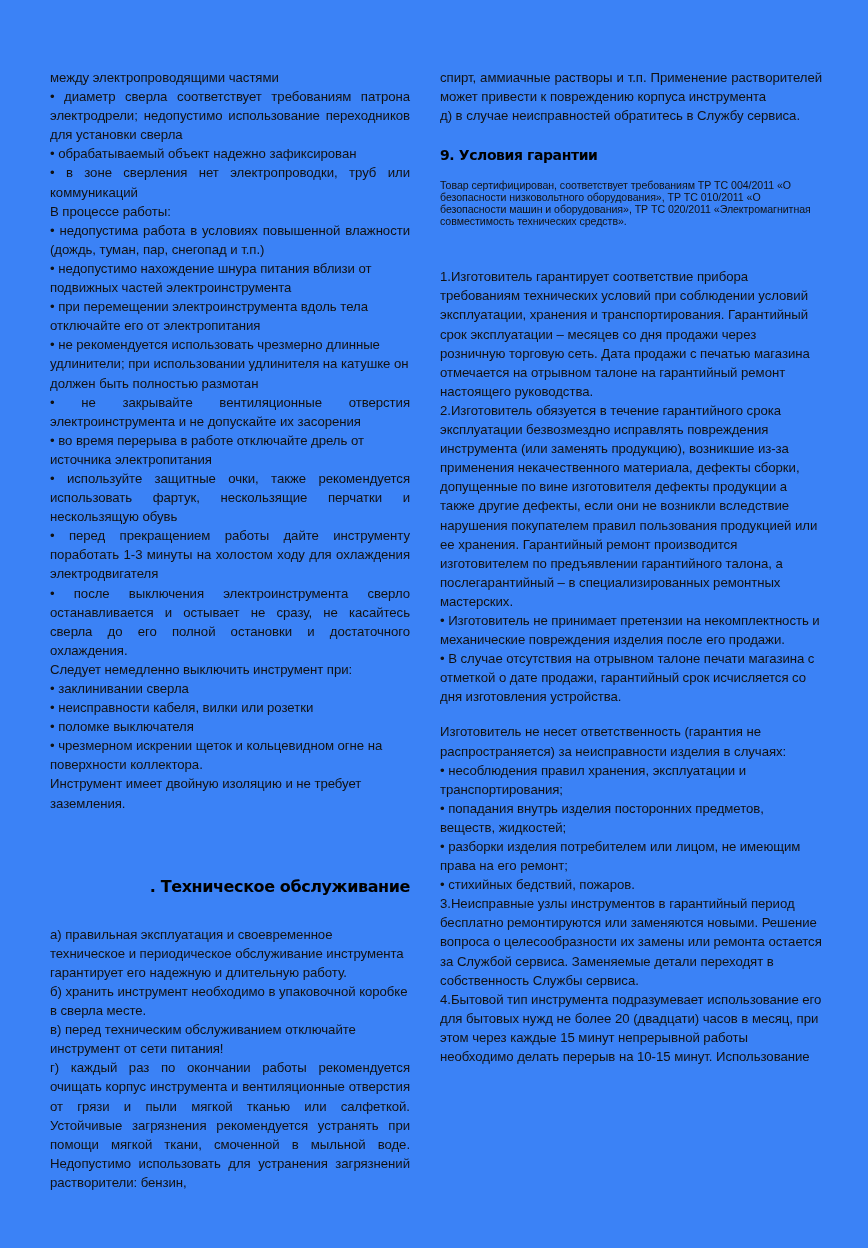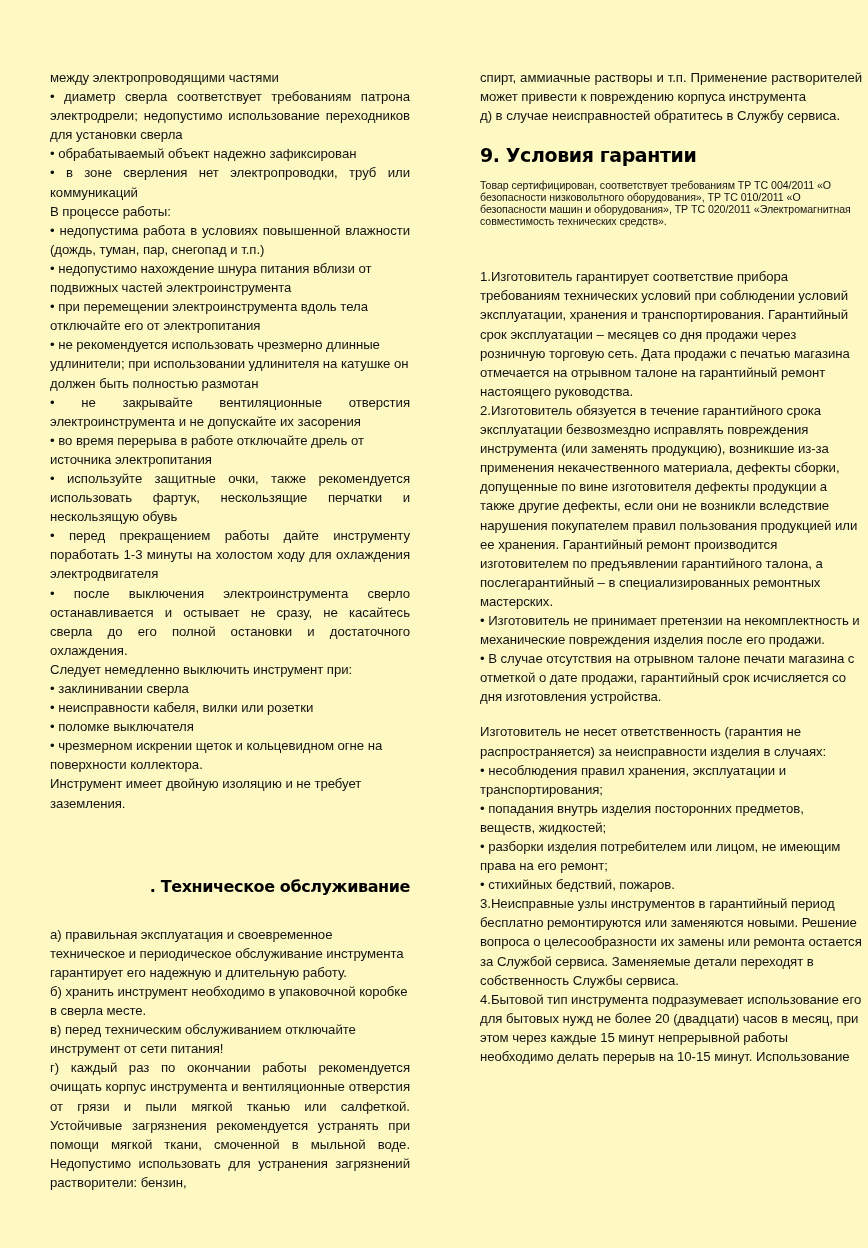--- a/index.html
+++ b/index.html
@@ -9,54 +9,54 @@
     background: #ffffff;
   }
   body {
     font-family: "Liberation Sans", "DejaVu Sans", sans-serif;
     color: #000000;
   }
   #page {
     position: relative;
     width: 868px;
     height: 1248px;
-    background: #fef9c3;
+    background: #3b82f6;
     overflow: hidden;
     box-sizing: border-box;
   }
   .col {
     position: absolute;
     top: 68px;
   }
   .col-left {
     left: 50px;
     width: 360px;
   }
   .col-right {
-    left: 480px;
+    left: 440px;
     width: 382px;
   }
   .para {
     font-size: 13.2px;
     line-height: 19.1px;
     margin: 0;
     color: #111111;
     letter-spacing: -0.05px;
   }
   .just {
     text-align: justify;
     text-justify: inter-word;
   }
   .left {
     text-align: left;
   }
   .heading {
     font-family: "DejaVu Sans", "Liberation Sans", sans-serif;
     font-weight: bold;
-    font-size: 19px;
+    font-size: 14px;
     line-height: 24px;
     letter-spacing: -0.4px;
     margin: 0;
     color: #000000;
   }
   .heading-maint {
     padding-left: 36px;
     font-size: 16px;
     text-align: right;
   }

